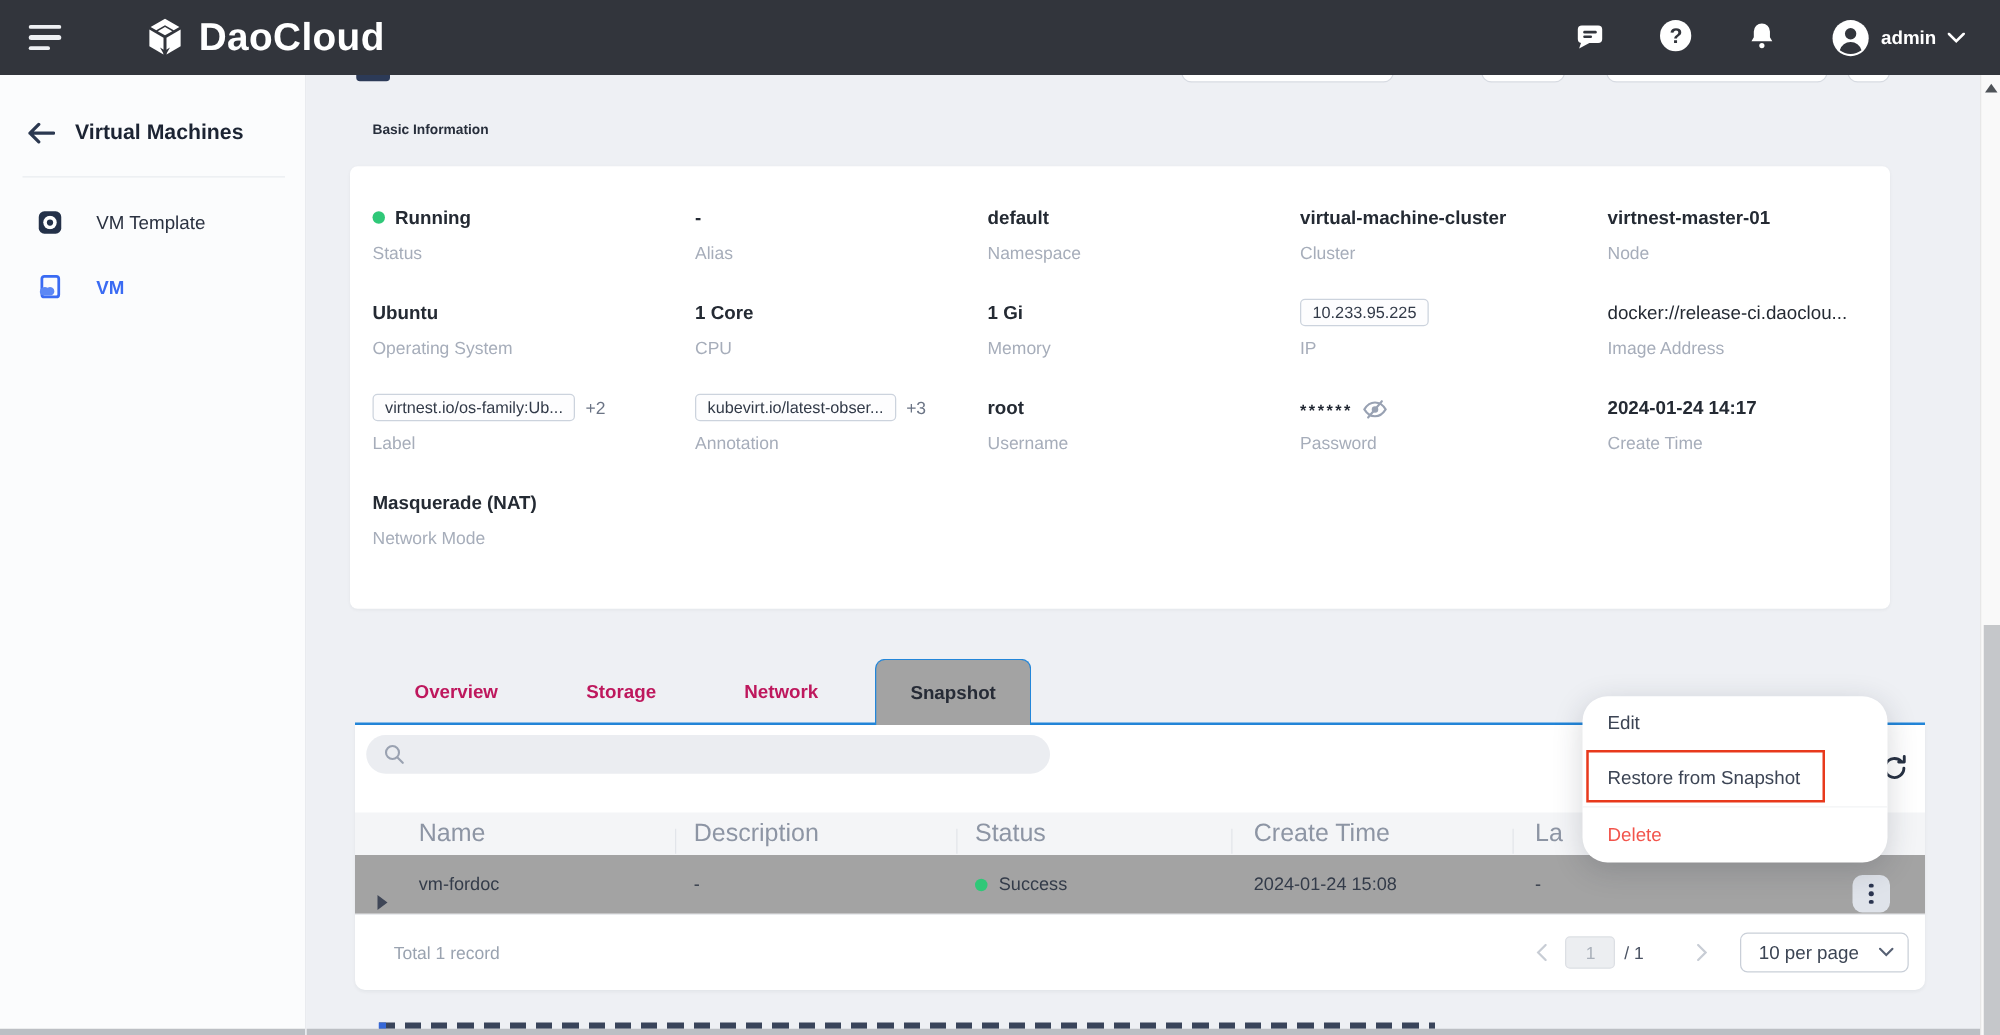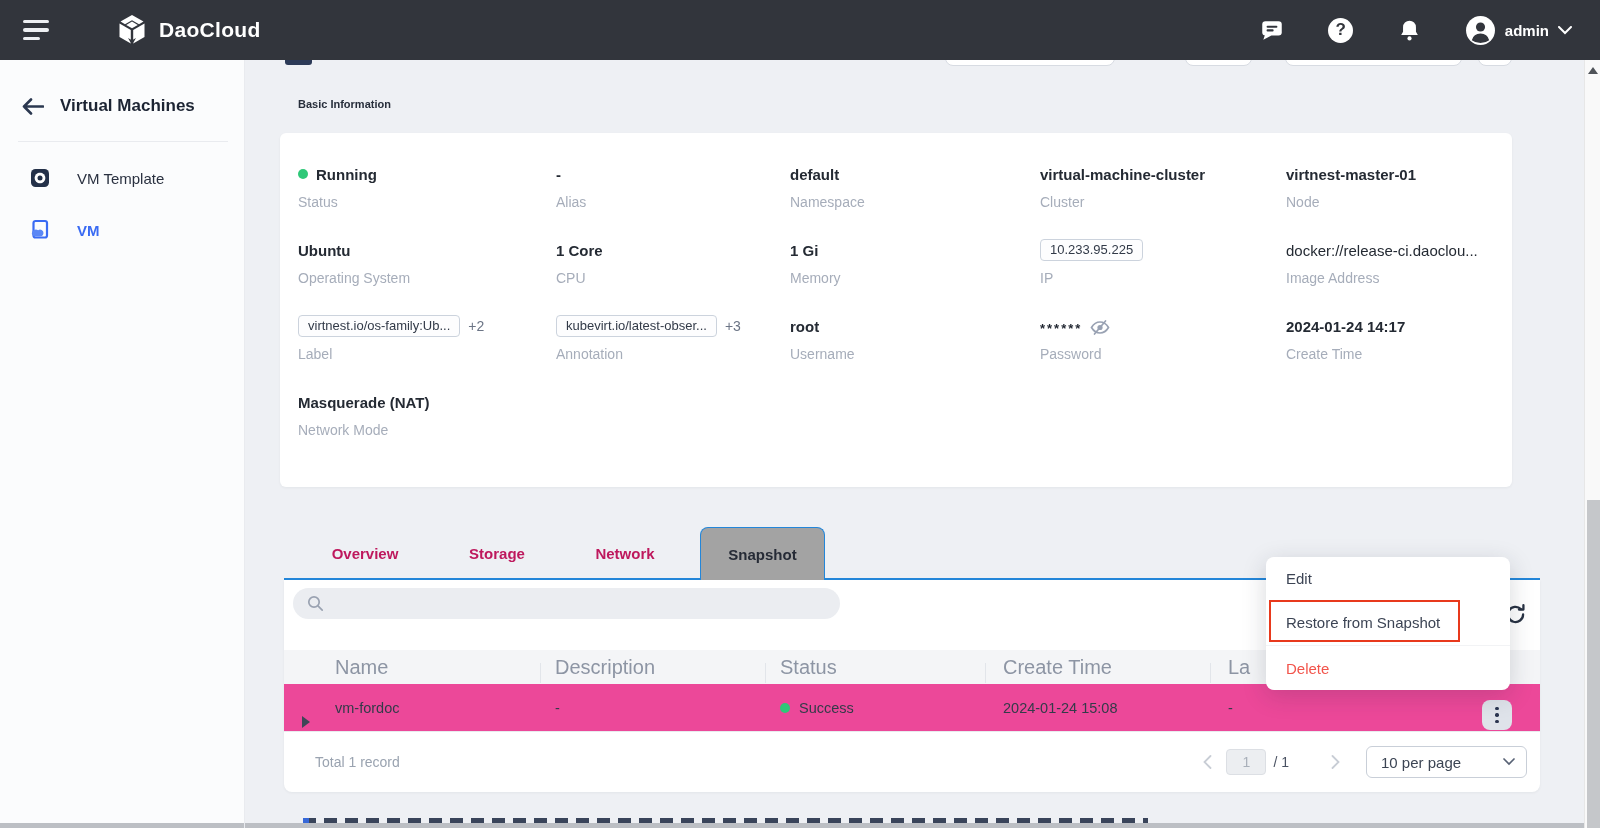--- a/index.html
+++ b/index.html
@@ -7,22 +7,22 @@
   body { font-family:"Liberation Sans", sans-serif; background:#eef0f4; }
   #app { position:relative; width:1600px; height:828px; background:#eef0f4; overflow:hidden; }
 
   
   .topbar { position:absolute; left:0; top:0; width:1600px; height:60px; background:#32353c; z-index:30;
             display:flex; align-items:center; }
   .hamburger { width:26px; height:20px; margin-left:23px; display:flex; flex-direction:column; justify-content:space-between; cursor:pointer; }
   .hamburger span { display:block; height:3.2px; background:#eef0f3; border-radius:2px; }
   .hamburger span:nth-child(1){ width:26px; } .hamburger span:nth-child(2){ width:26px; } .hamburger span:nth-child(3){ width:17px; }
   .brand { display:flex; align-items:center; margin-left:66px; gap:10px; cursor:pointer; }
-  .brand-name { color:#fff; font-size:21px; font-weight:700; letter-spacing:.3px; }
-  .topbar-right { margin-left:auto; display:flex; align-items:center; gap:41px; margin-right:28px; }
+  .brand-name { color:#fff; font-size:31px; font-weight:700; letter-spacing:.3px; }
+  .topbar-right { margin-left:auto; display:flex; gap:41px; margin-right:28px; }
   .tb-icon { width:28px; height:28px; display:flex; align-items:center; justify-content:center; cursor:pointer; }
   .help-circle { width:25px; height:25px; border-radius:50%; background:#fff; color:#32353c; font-weight:700; font-size:17px;
                  display:flex; align-items:center; justify-content:center; }
   .help-circle::before { content:"?"; }
   .userbox { display:flex; align-items:center; gap:9px; cursor:pointer; }
   .user-name { color:#fff; font-size:15px; font-weight:700; }
 
   
   .sidebar { position:absolute; left:0; top:60px; width:245px; height:768px; background:#fbfcfd; border-right:1px solid #e9ebef; z-index:5; }
   .sb-head { display:flex; align-items:center; gap:16px; padding:36px 0 0 21px; }
@@ -73,45 +73,45 @@
   .searchbar input { border:none; outline:none; background:transparent; font-size:14px; color:#3c4554; width:480px; font-family:inherit; }
   .refresh-btn { position:absolute; left:1215px; top:18px; width:32px; height:32px; background:transparent; border:none;
                  display:flex; align-items:center; justify-content:center; cursor:pointer; }
 
   .thead { position:absolute; left:0; top:70px; width:1256px; height:34px; background:#f4f5f7;
            display:grid; grid-template-columns:256px 225px 220px 225px 1fr; align-items:center; }
   .th { font-size:20px; font-weight:400; color:#8d95a4; position:relative; white-space:nowrap; }
   .th.c0 { padding-left:51px; } .th.c1 { padding-left:15px; } .th.c2 { padding-left:15px; } .th.c3 { padding-left:18px; } .th.c4 { padding-left:18px; }
   .th + .th::before { content:""; position:absolute; left:0; top:7px; height:20px; width:1px; background:#e2e5ea; }
 
-  .trow { position:absolute; left:0; top:104px; width:1256px; height:47px; background:#ec4899;
+  .trow { position:absolute; left:0; top:104px; width:1256px; height:47px; background:#a3a3a3;
           display:grid; grid-template-columns:256px 225px 220px 225px 1fr; align-items:center; }
   .td { font-size:14.5px; color:#333b49; white-space:nowrap; display:flex; align-items:center; gap:9px; }
   .td.c0 { padding-left:51px; position:relative; } .td.c1 { padding-left:15px; } .td.c2 { padding-left:15px; } .td.c3 { padding-left:18px; } .td.c4 { padding-left:18px; }
   .row-caret { position:absolute; left:18px; top:16px; width:0; height:0; cursor:pointer;
                border-left:8px solid #3f4657; border-top:6px solid transparent; border-bottom:6px solid transparent; }
   .kebab { position:absolute; right:28px; top:16px; width:30px; height:30px; background:#dfe3ea; border:none; border-radius:8px;
            display:flex; flex-direction:column; align-items:center; justify-content:center; gap:3px; cursor:pointer; }
   .kebab i { width:3.4px; height:3.4px; border-radius:50%; background:#2b3550; }
 
   .tfoot { position:absolute; left:0; top:151px; width:1256px; height:61px; border-top:1px solid #e9ebee;
            display:flex; align-items:center; padding:0 13px 0 31px; }
   .total-text { font-size:14px; color:#9aa3b0; }
   .pager { margin-left:auto; display:flex; align-items:center; }
   .pg-prev { margin-right:14px; display:flex; cursor:pointer; }
   .pg-box { width:40px; height:26px; background:#eceef1; border:1px solid #dcdfe4; border-radius:4px; font-size:14px; color:#a9b0ba;
             display:flex; align-items:center; justify-content:center; }
   .pg-total { font-size:14px; color:#4a5262; margin-left:7px; }
   .pg-next { margin-left:42px; margin-right:26px; display:flex; cursor:pointer; }
-  .page-size { width:161px; height:32px; border:1px solid #c9cfd8; border-radius:6px; background:#fff; cursor:pointer;
+  .page-size { width:135px; height:32px; border:1px solid #c9cfd8; border-radius:6px; background:#fff; cursor:pointer;
                display:flex; align-items:center; padding:0 11px 0 14px; font-size:15px; color:#3c4554; }
   .page-size svg { margin-left:auto; }
 
   
-  .ctx-menu { position:absolute; left:1021px; top:497px; width:244px; height:133px; background:#fff; border-radius:8px;
+  .ctx-menu { position:absolute; left:1021px; top:497px; width:244px; height:133px; background:#fff; border-radius:20px;
               box-shadow:0 6px 24px rgba(31,38,55,.18); z-index:20; }
   .ctx-item { height:43px; display:flex; align-items:center; padding-left:20px; font-size:15px; color:#3c4454; cursor:pointer; }
   .ctx-item.restore { height:45px; }
   .ctx-item.danger { color:#f2544b; border-top:1px solid #f2f3f5; height:45px; }
   .ctx-highlight { position:absolute; left:3px; top:43px; width:191px; height:42px; border:2.5px solid #e8391c; pointer-events:none; }
 
   
   .bottom-dashes { position:absolute; left:58px; top:758px; width:845px; height:5px;
     background:
       linear-gradient(90deg,#3668d8 0 6px,transparent 6px 12px),

